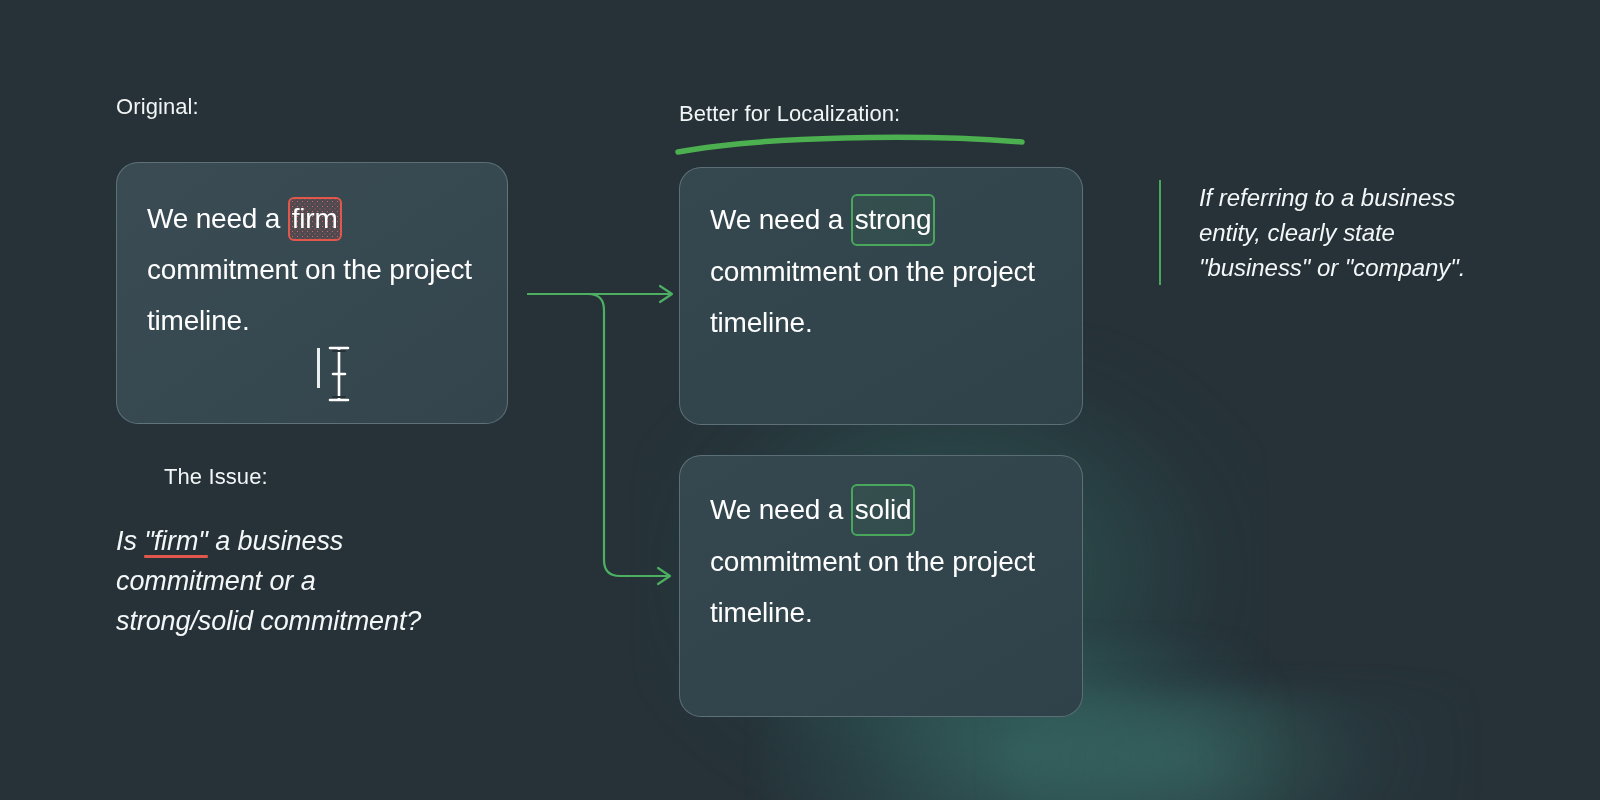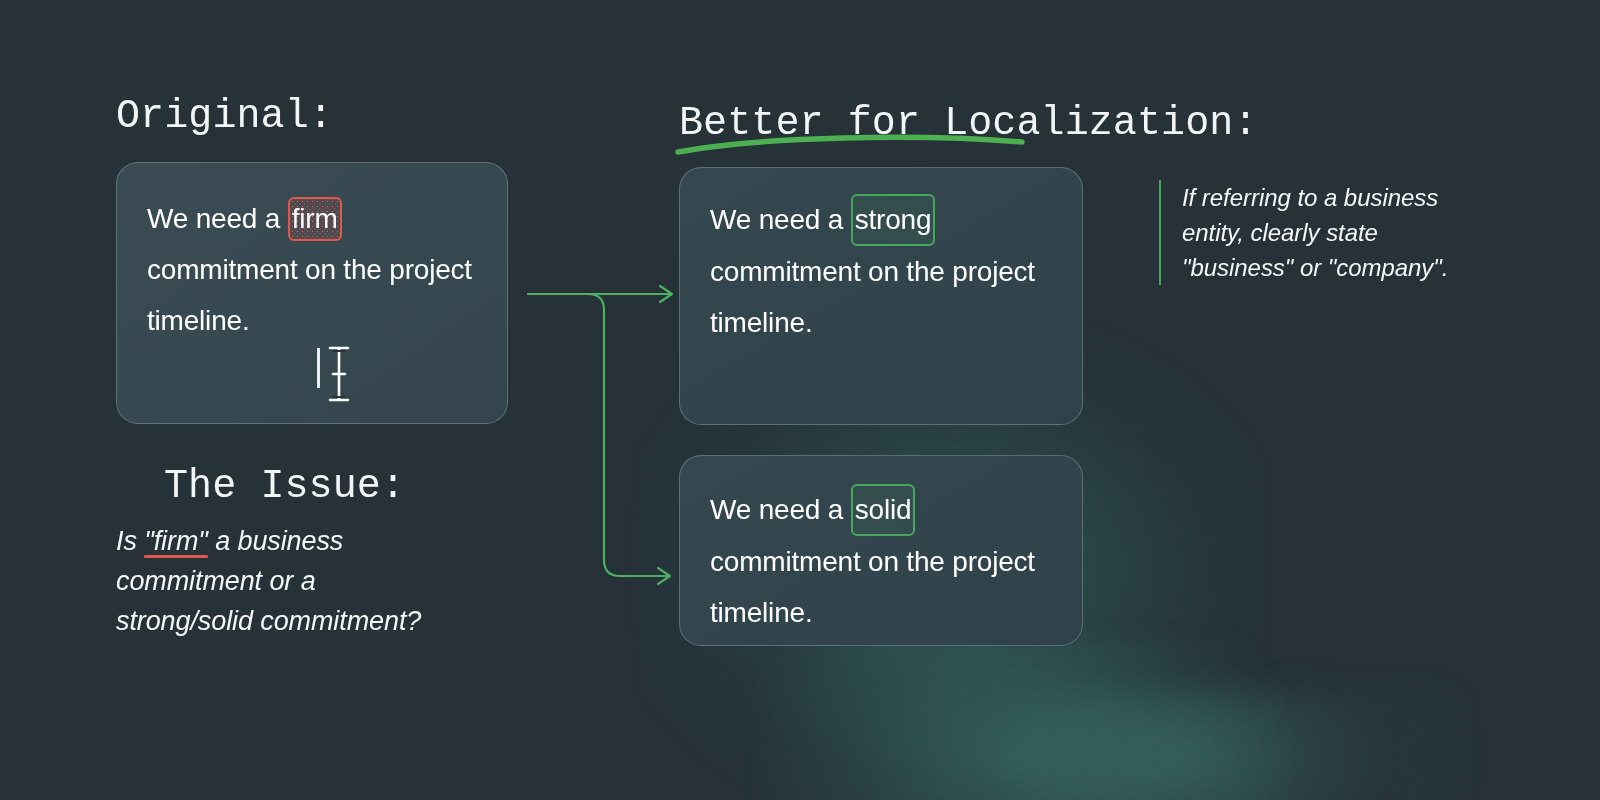--- a/index.html
+++ b/index.html
@@ -51,26 +51,25 @@
                rgba(38,50,56,0) 80%);
     filter:blur(14px);
     pointer-events:none;
   }
 
   .stage { position:absolute; inset:0; }
 
   
   .heading {
     position:absolute;
-    font-size:40px;
+    font-size:22px;
     font-weight:400;
     letter-spacing:0.1px;
     color:#f2f5f6;
     white-space:nowrap;
-    font-family:Liberation Mono, monospace;
   }
   #heading-original   { left:116px; top:94px; }
   #heading-issue      { left:116px; top:464px;margin-left:48px; }
   #heading-better     { left:679px; top:101px;text-align:right; }
 
   .underline-svg {
     position:absolute;
     left:672px; top:128px;
     width:360px; height:30px;
     pointer-events:none;
@@ -95,21 +94,21 @@
     color:#ffffff;
   }
 
   #card-original { left:116px;  top:162px; width:392px; height:262px; }
   #card-original .card-text { top:30px; }
 
   #card-strong   { left:679px;  top:167px; width:404px; height:258px;
                    background:linear-gradient(150deg,#35484f 0%, #32454d 50%, #304249 100%); }
   #card-strong .card-text { top:26px; }
 
-  #card-solid    { left:679px;  top:455px; width:404px; height:191px;
+  #card-solid    { left:679px;  top:455px; width:404px; height:262px;
                    background:linear-gradient(150deg,#35484f 0%, #32454d 50%, #304249 100%); }
   #card-solid .card-text { top:28px; }
 
   
   .hl-red {
     position:relative;
     display:inline-block;
     padding:0 2px;
     border:2px solid #e2574c;
     border-radius:6px;
@@ -156,21 +155,21 @@
     text-decoration-color:#e2574c;
     text-decoration-thickness:2.5px;
     text-underline-offset:5px;
   }
 
   
   #annotation {
     position:absolute;
     left:1159px; top:180px;
     width:330px;
-    padding-left:21px;
+    padding-left:38px;
     border-left:2px solid #49a75c;
     font-size:24px;
     line-height:35px;
     font-style:italic;
     font-weight:400;
     color:#f4f7f8;
     letter-spacing:-0.05px;
   }
 
   

